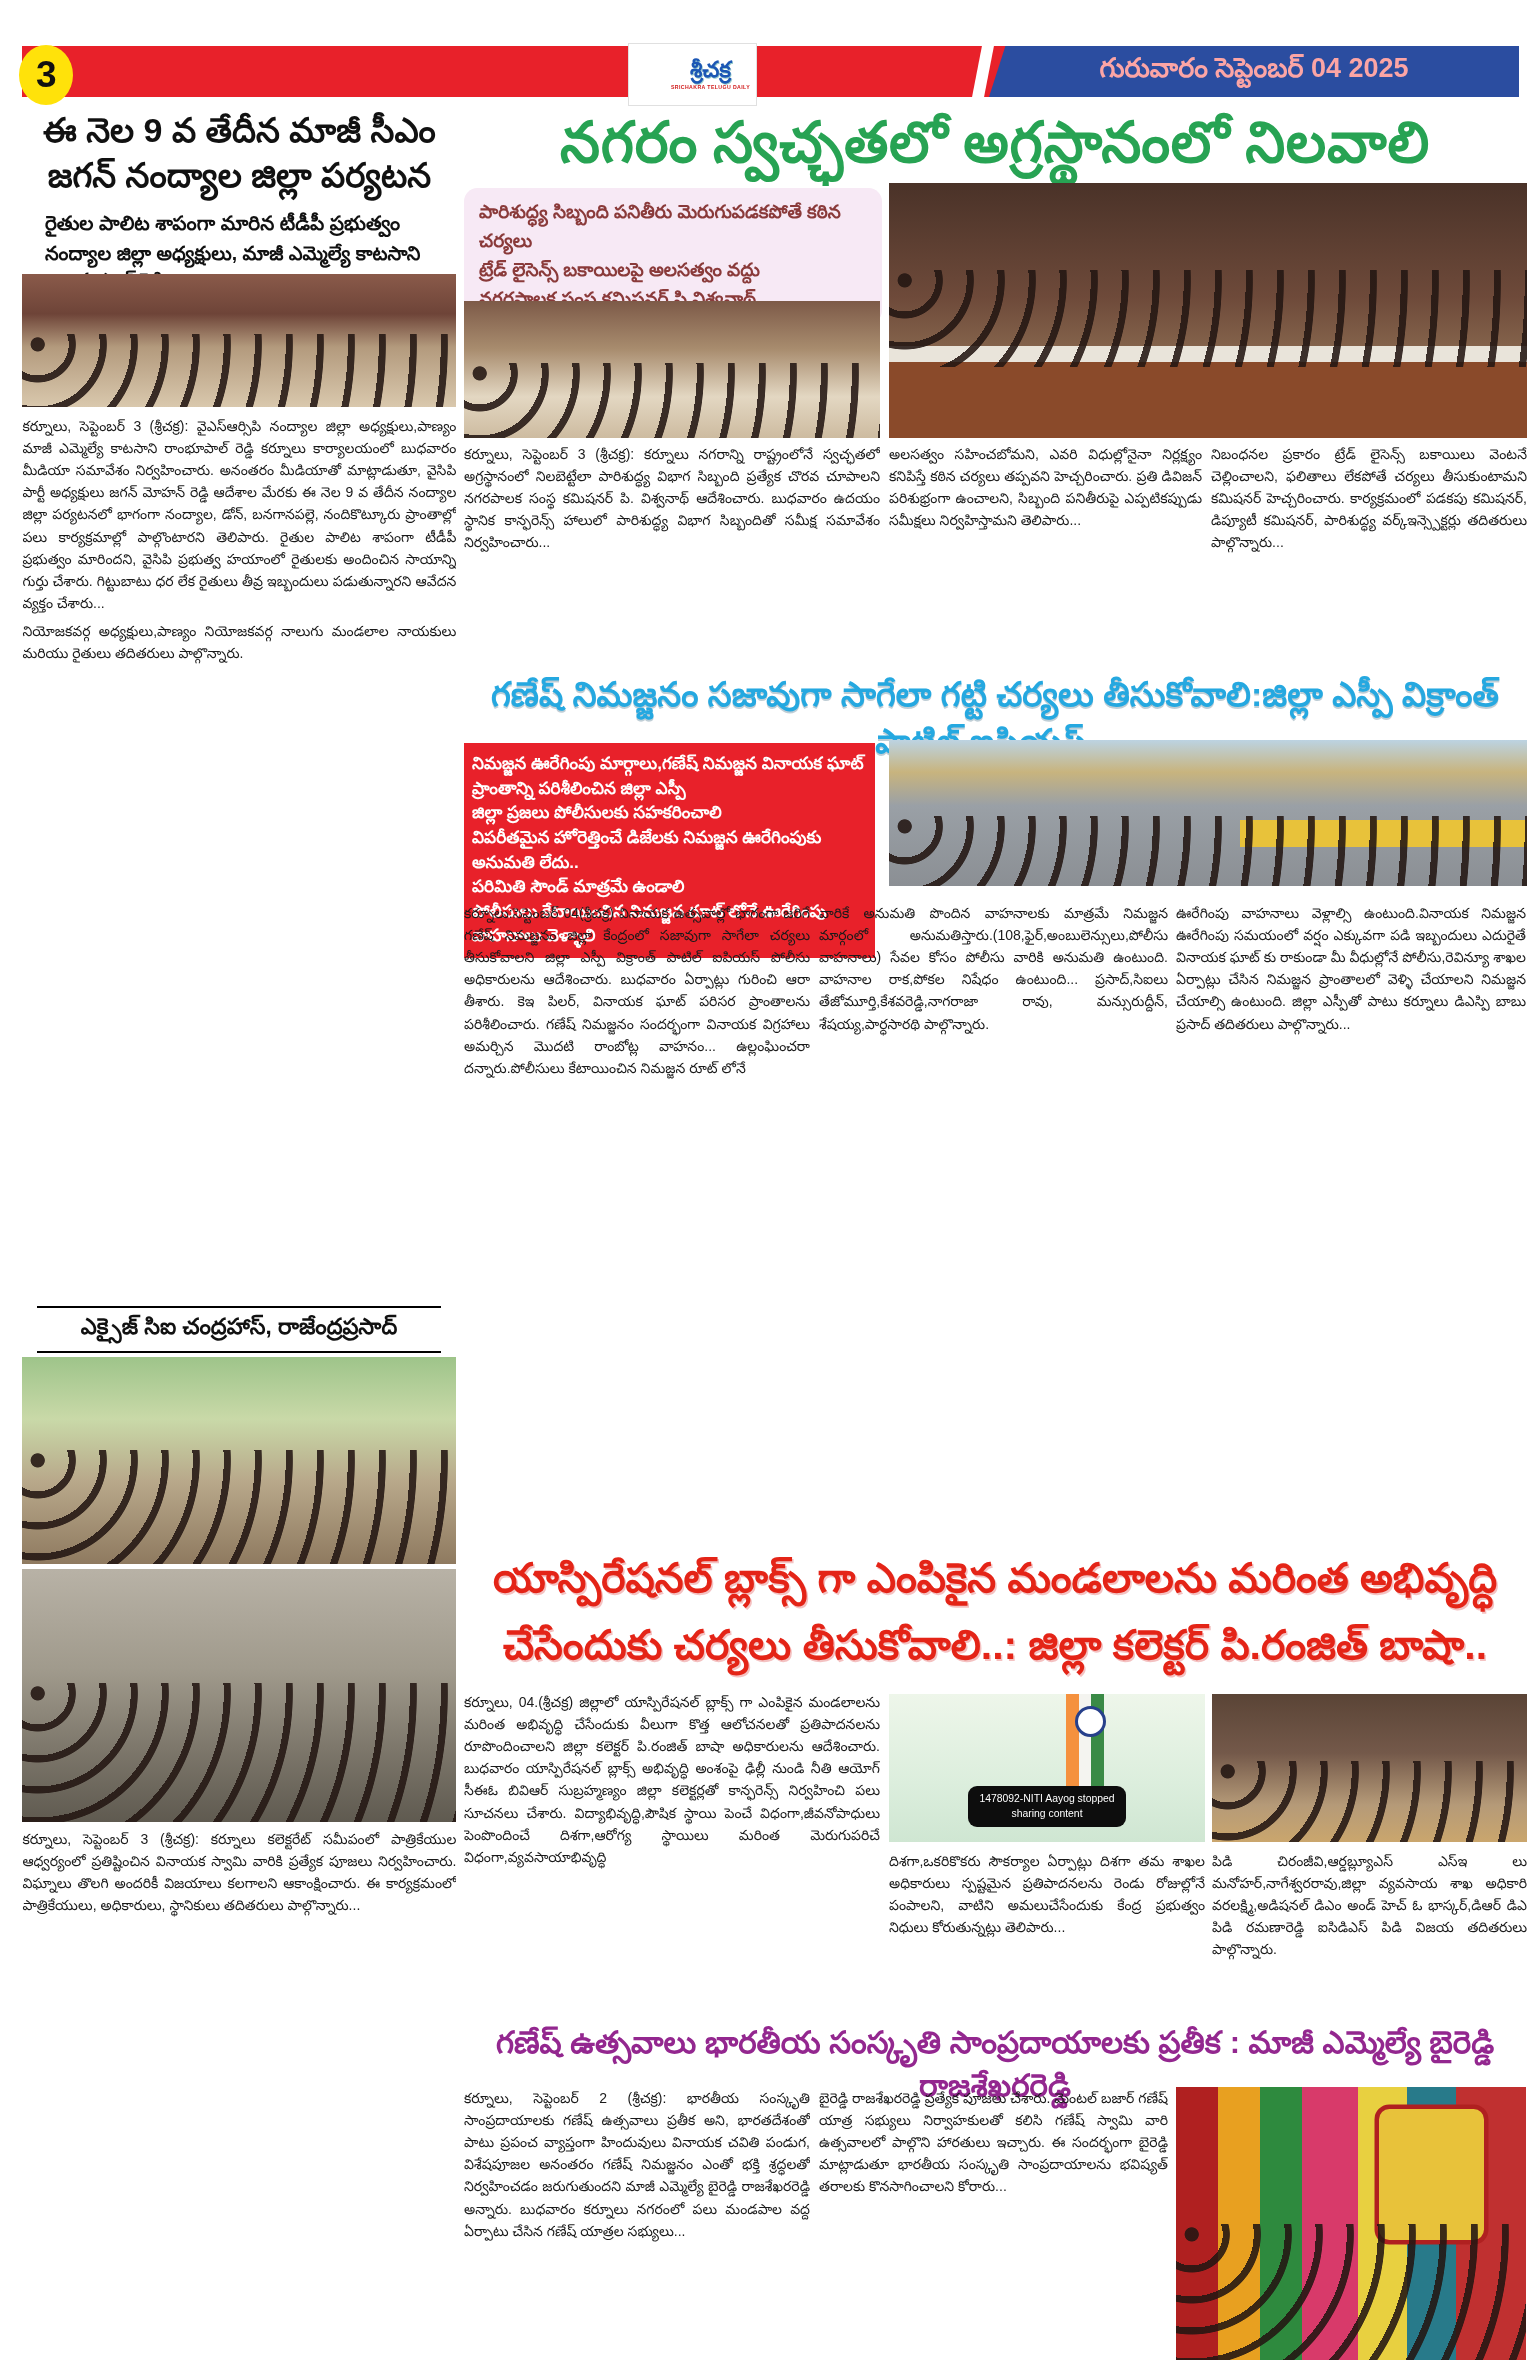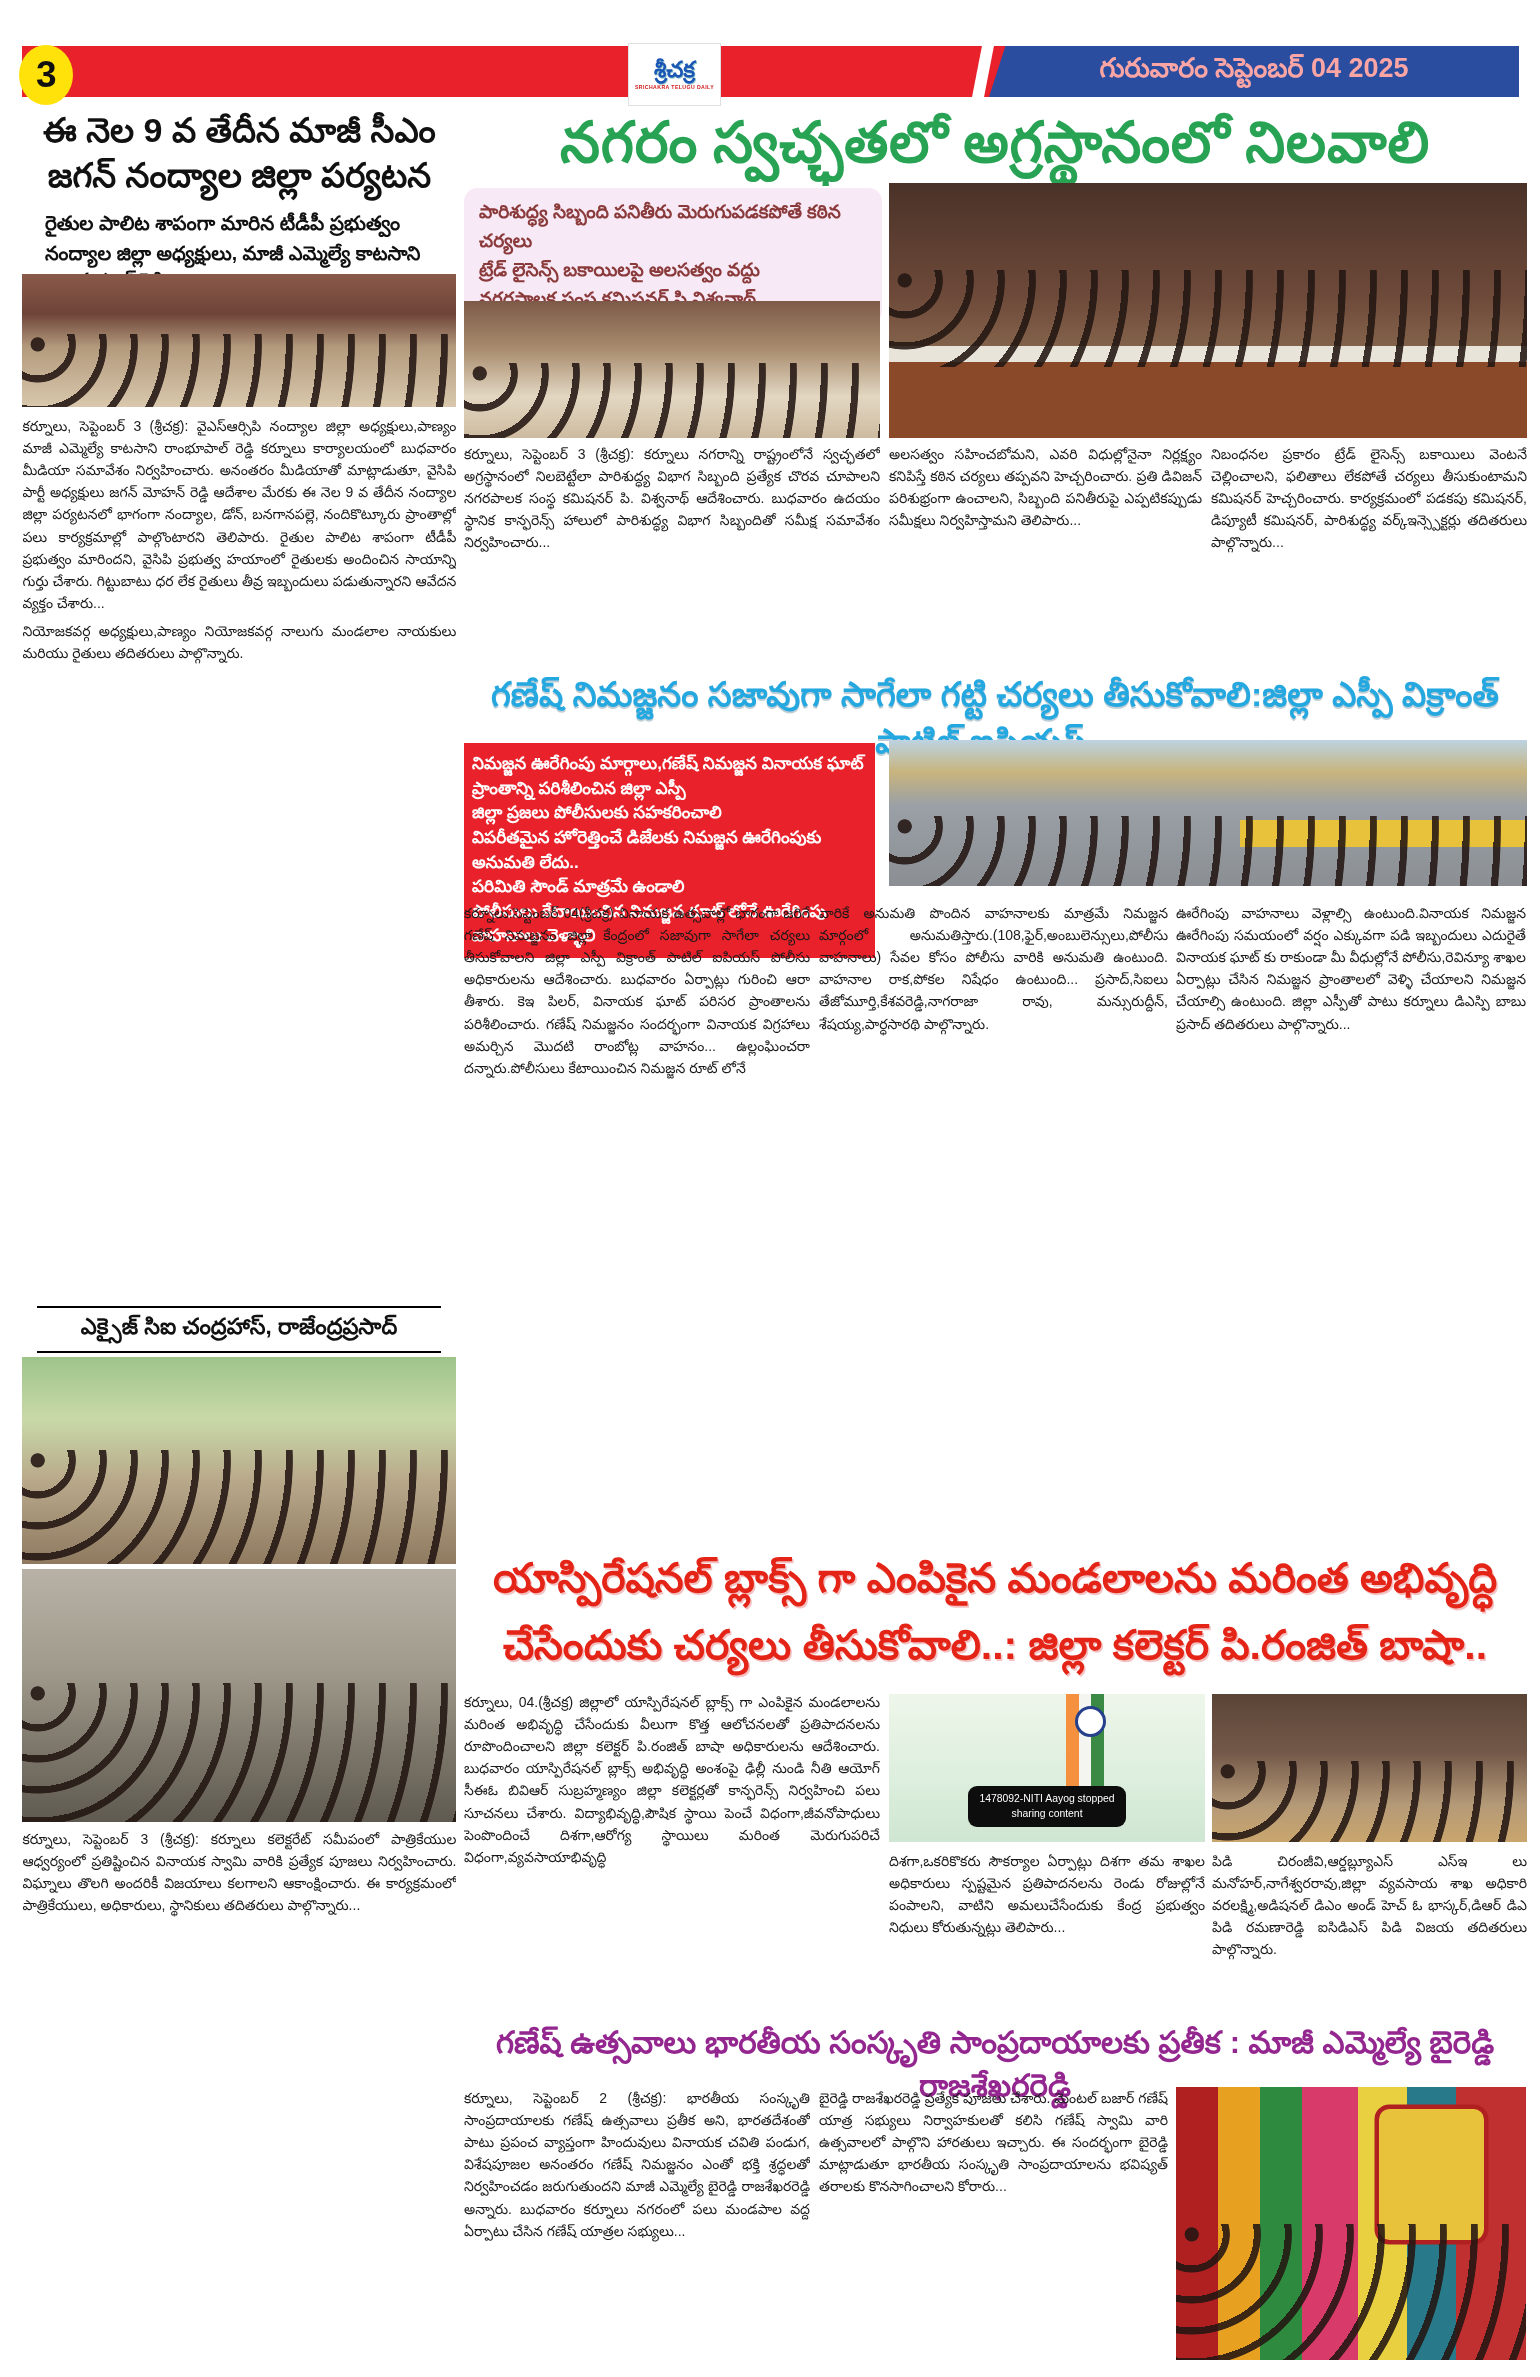--- a/index.html
+++ b/index.html
@@ -9,21 +9,21 @@
 
   
   .redbar{left:22.4px;top:46px;width:1496px;height:51px;background:#e8212a;}
   .badge{left:19.4px;top:45px;width:54px;height:60px;background:#ffe20a;border-radius:50%;
          display:flex;align-items:center;justify-content:center;font-size:37px;font-weight:bold;color:#111;z-index:3;}
   .slash{left:977px;top:46px;width:12px;height:51px;background:#ffffff;transform:skewX(-11deg);z-index:2;}
   .ribbon{left:989px;top:46px;width:530px;height:51px;background:#2b4da0;z-index:1;
           display:flex;align-items:center;justify-content:center;color:#fca5a5;font-size:27px;font-weight:bold;
           clip-path:polygon(16.4px 0,100% 0,100% 100%,0 100%);}
   .masthead{left:628px;top:43px;width:91px;height:61px;background:#fff;z-index:4;border:0.7px solid #e0e0e0;
-            display:flex;flex-direction:column;align-items:center;justify-content:center;}
+            display:flex;flex-direction:column;align-items:center;justify-content:center;padding-left:36px;}
   .masthead .mname{font-size:22.4px;font-weight:bold;color:#1c57b5;text-shadow:0.7px 0.7px 0 #9cc;line-height:1;}
   .masthead .mtag{font-size:5.2px;color:#d01818;font-weight:bold;margin-top:3px;letter-spacing:0.4px;}
 
   
   .hl-black{font-weight:bold;color:#111;text-align:center;}
   .sub-bold{font-weight:bold;color:#111;}
   .green-head{font-size:57px;font-weight:bold;color:#27a353;text-align:center;letter-spacing:0.7px;font-family:Liberation Serif, serif;}
   .cyan-head{font-size:34px;font-weight:bold;color:#25a8e0;text-align:center;text-shadow:0 1.5px 0 rgba(0,60,90,.25);}
   .red-head{font-size:41px;font-weight:bold;color:#e42417;text-align:center;text-shadow:1.5px 1.5px 0 rgba(230,120,120,.45);}
   .purple-head{font-size:31px;font-weight:bold;color:#93278f;text-align:center;}

